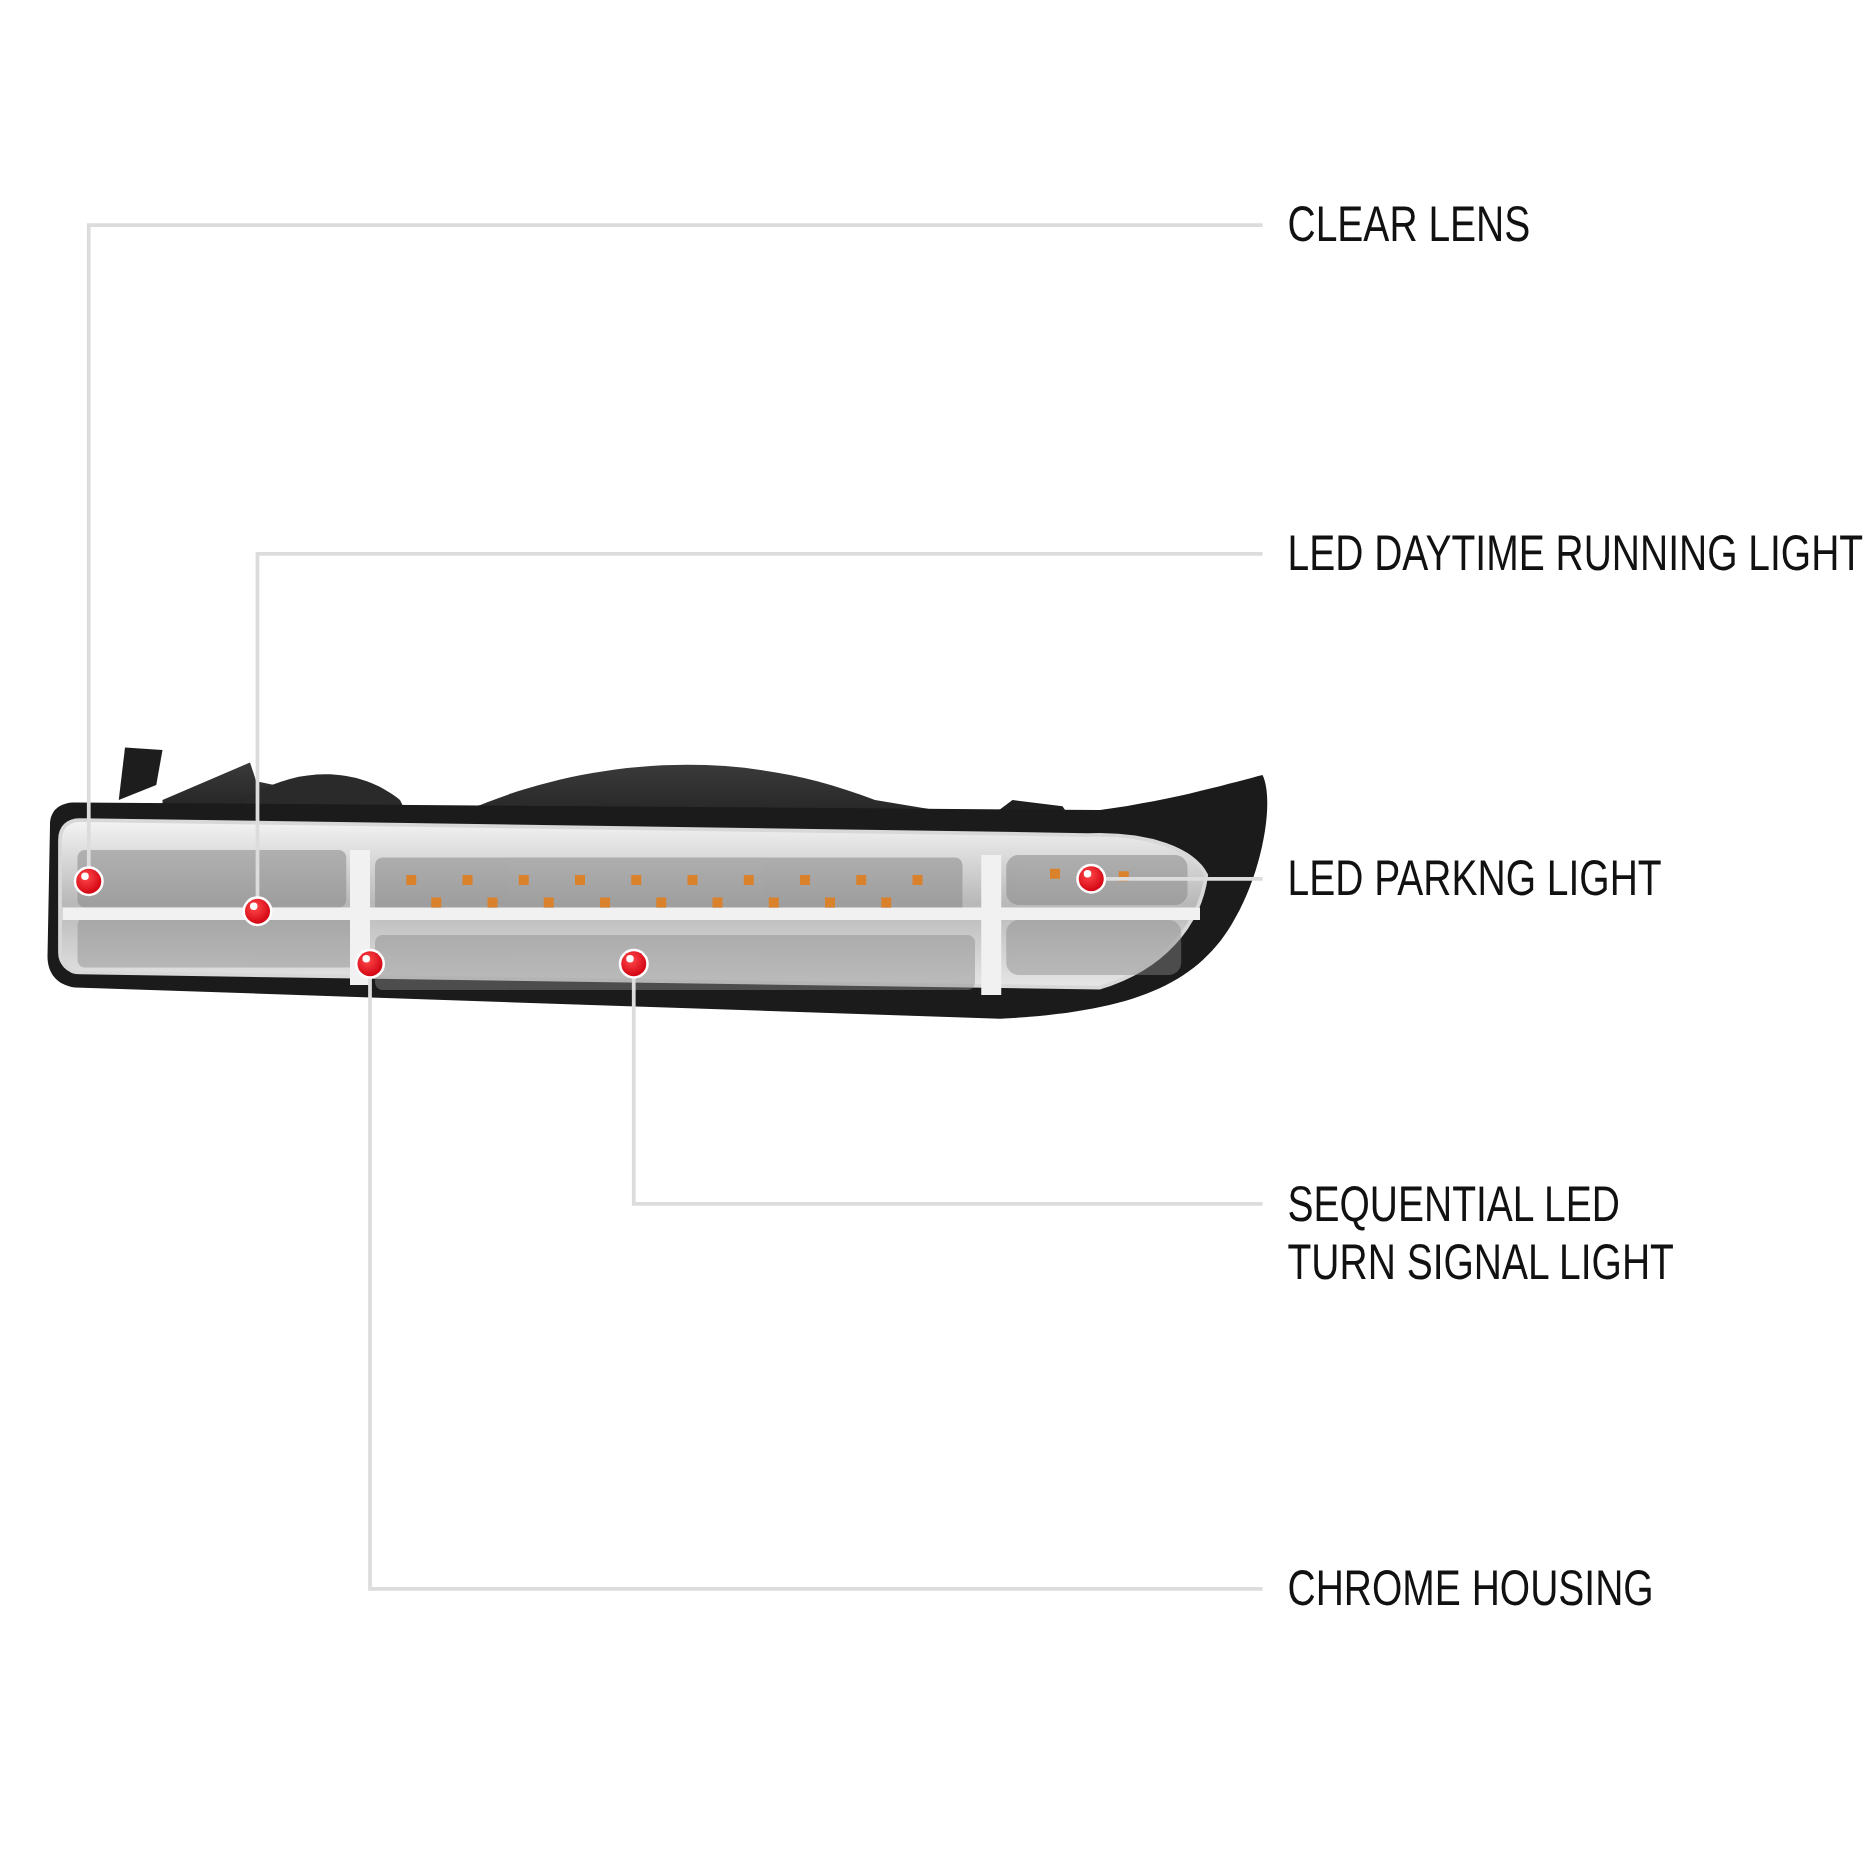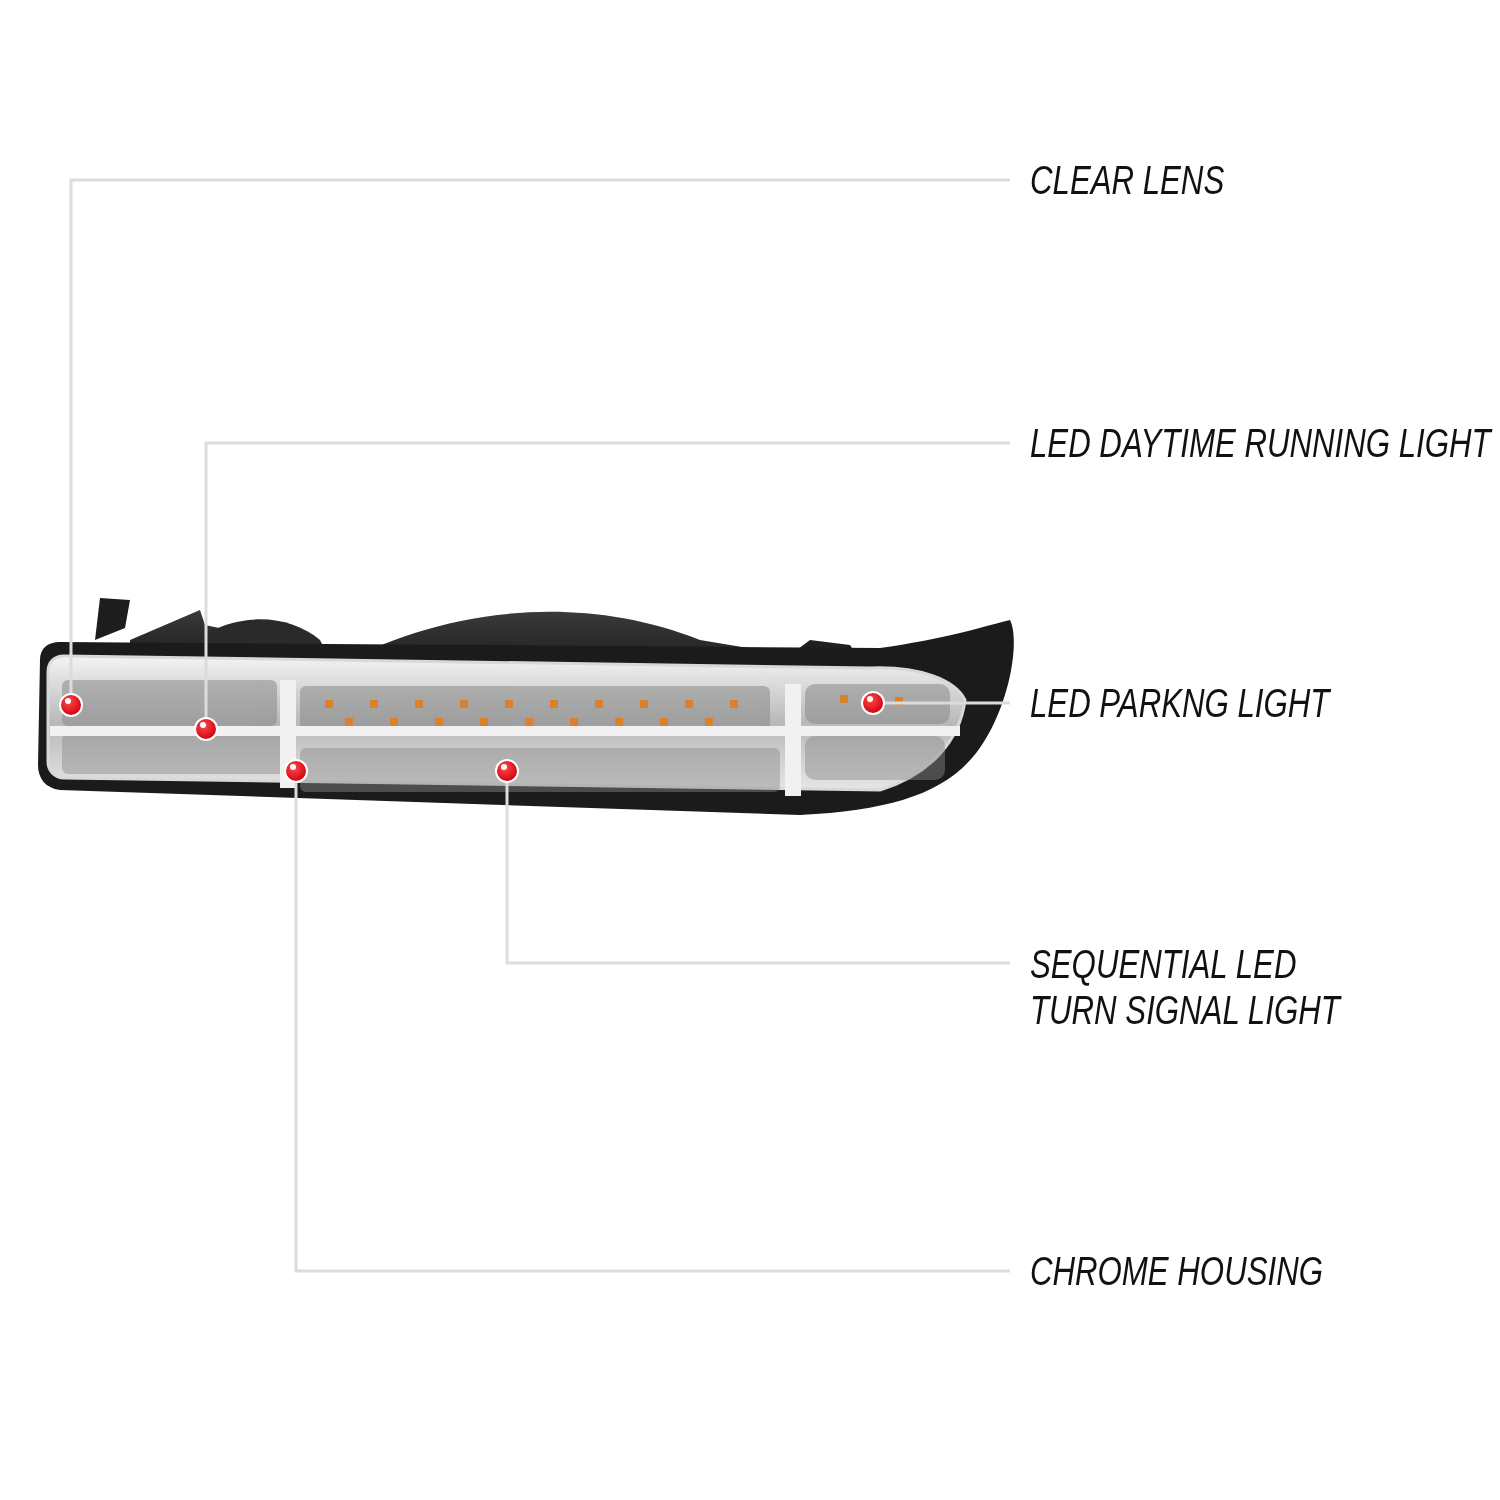--- a/index.html
+++ b/index.html
@@ -1,17 +1,17 @@
 <!DOCTYPE html>
 <html><head>
 <meta charset="utf-8">
 <style>
   html, body { margin: 0; padding: 0; background: #ffffff; }
   body { width: 1500px; height: 1500px; position: relative; overflow: hidden; font-family: "Liberation Sans", sans-serif; }
-  .stage { position: absolute; left: 0; top: 0; width: 1500px; height: 1220px; font-style: italic; }
+  .stage { position: absolute; left: 0; top: 0; width: 1500px; height: 1220px; }
   .label {
     position: absolute; left: 1030px;
     font-family: "Liberation Sans", sans-serif;
     font-size: 40px; line-height: 46px; color: #111111;
     transform: scaleX(0.78); transform-origin: left center;
     letter-spacing: 0px; white-space: nowrap;
   }
   .label.two-line { line-height: 46px; }
   svg { position: absolute; left: 0; top: 0; }
 </style>

